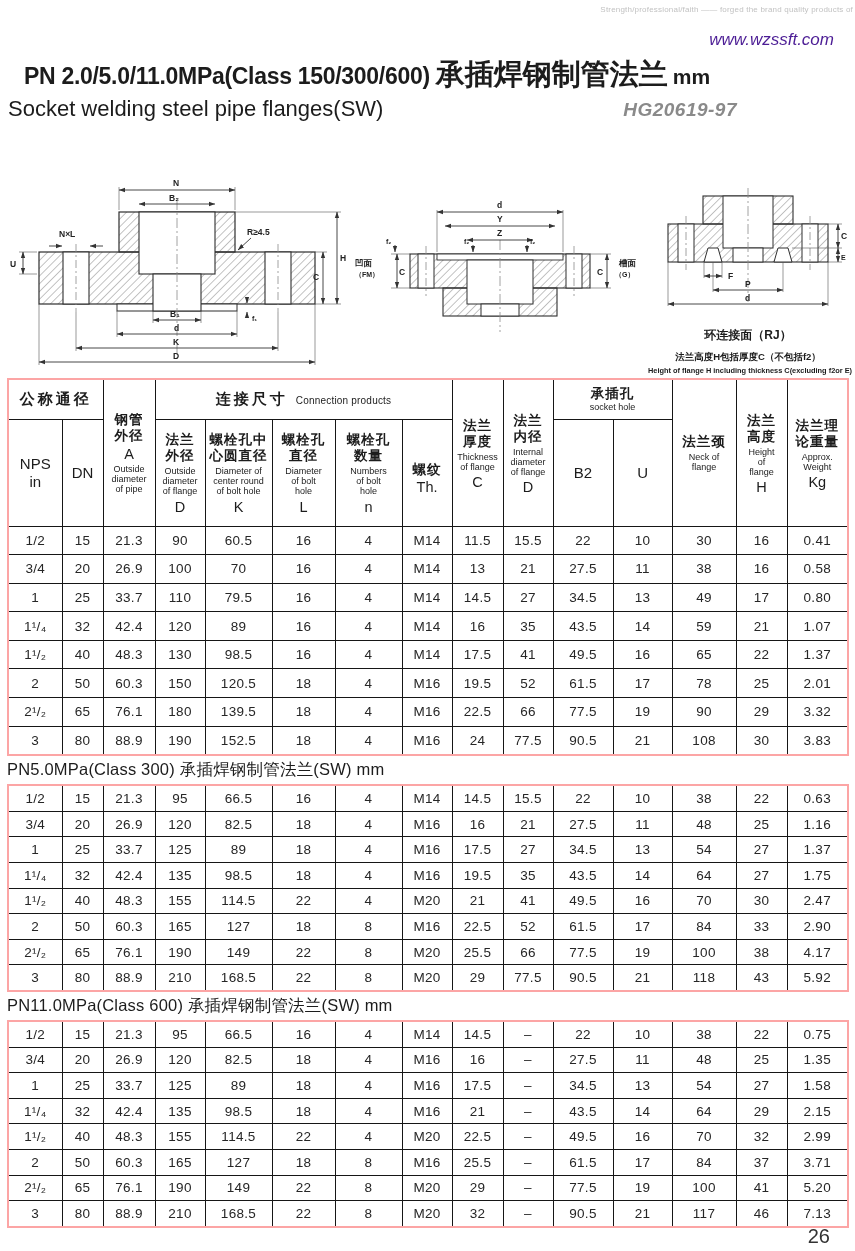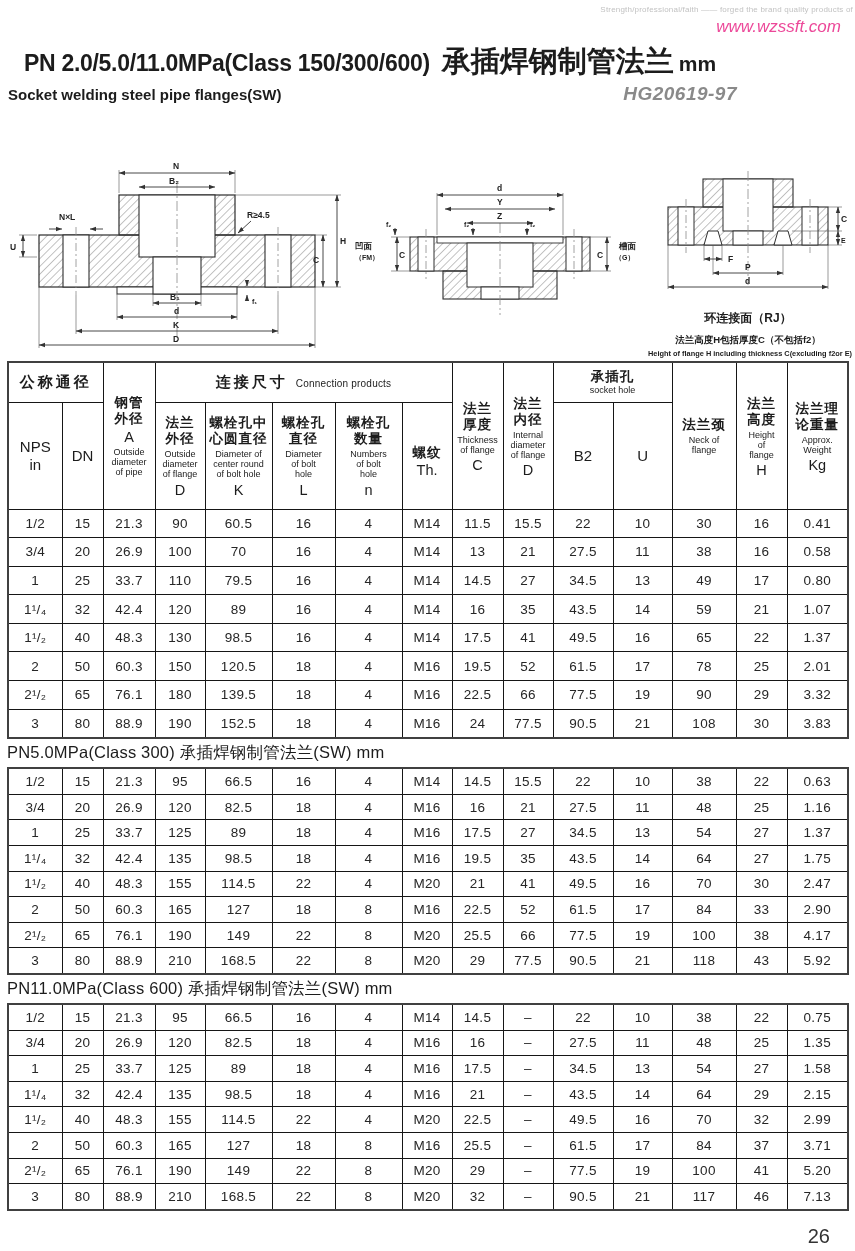--- a/index.html
+++ b/index.html
@@ -1,36 +1,36 @@
 <!DOCTYPE html>
 <html><head>
 <meta charset="utf-8">
 <style>
   html,body{margin:0;padding:0}
   body{width:855px;height:1251px;background:#fff;font-family:"Liberation Sans",sans-serif;color:#1c1c1c;overflow:hidden;position:relative}
   .tagline{font-size:8px;color:#c2c2c2;text-align:right;padding:5px 2px 0 0;letter-spacing:.2px}
-  .website{font-size:17px;color:#ec4899;font-style:italic;text-align:right;padding-right:14px;margin-top:3px}
+  .website{font-size:17px;color:#4c1d95;font-style:italic;text-align:right;padding-right:21px;margin-top:16px}
   .titlerow{display:flex;align-items:baseline;padding-left:24px;margin-top:5px;white-space:nowrap}
   .title-latin{font-size:23px;font-weight:600;letter-spacing:-.3px}
-  .title-cn{font-size:29px;font-weight:700;margin-left:12px}
+  .title-cn{font-size:29px;font-weight:700;margin-left:6px}
   .title-mm{font-size:21px;font-weight:600;margin-left:5px}
   .subrow{display:flex;justify-content:space-between;align-items:baseline;padding:0 118px 0 8px;margin-top:1px}
-  .subtitle{font-size:15px;font-weight:700}
+  .subtitle{font-size:22px;font-weight:400}
   .standard{font-size:19px;font-weight:700;font-style:italic;color:#8a8a8a;letter-spacing:.5px}
 
   .diagrams{display:flex;align-items:flex-start;padding-left:7px;margin-top:38px;gap:8px}
   svg text{font-size:8.5px;font-weight:700;fill:#222;font-family:"Liberation Sans",sans-serif}
   svg .tiny{font-size:7px}
   .caption{font-size:12px;font-weight:700;text-align:center;margin-top:3px}
   .d2{margin-top:32px}
   .d3{margin-top:24px}
   .note-cn{font-size:9.5px;font-weight:700;text-align:center;margin-top:7px}
   .note-en{font-size:7.4px;font-weight:700;text-align:left;white-space:nowrap;margin-top:2px}
 
-  table{border-collapse:collapse;table-layout:fixed;width:841px;margin-left:7px;border:2px solid #404040}
+  table{border-collapse:collapse;table-layout:fixed;width:841px;margin-left:7px;border:2px solid #fca5a5}
   th,td{border:1.4px solid #161616;text-align:center;vertical-align:middle;padding:0;overflow:hidden}
   th{font-weight:400}
   thead tr.r1{height:40px}
   thead tr.r2{height:107px}
   .pre{white-space:pre-line}
   .th-big{font-size:15px;font-weight:700;letter-spacing:3px}
   .th-cn{font-size:13.5px;font-weight:700;line-height:1.18;letter-spacing:1px}
   .th-en{font-size:9px;font-weight:400;line-height:1.12;margin-top:2px;color:#222}
   .th-letter{font-size:14.5px;margin-top:2px}
   .th-plain{font-size:15px;line-height:1.2}

